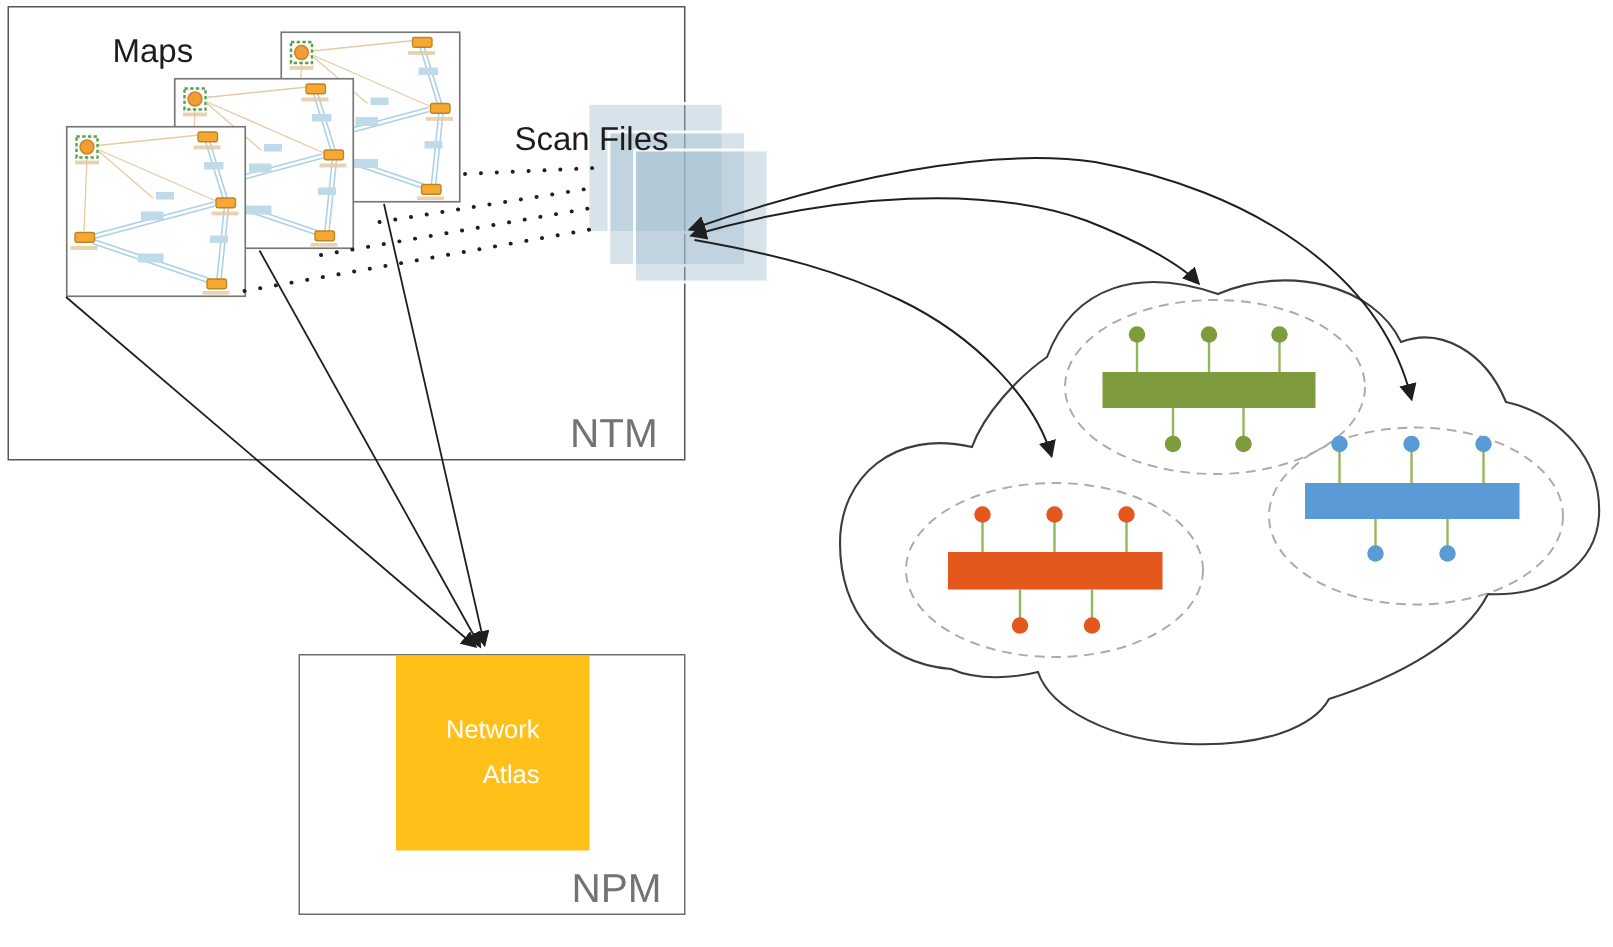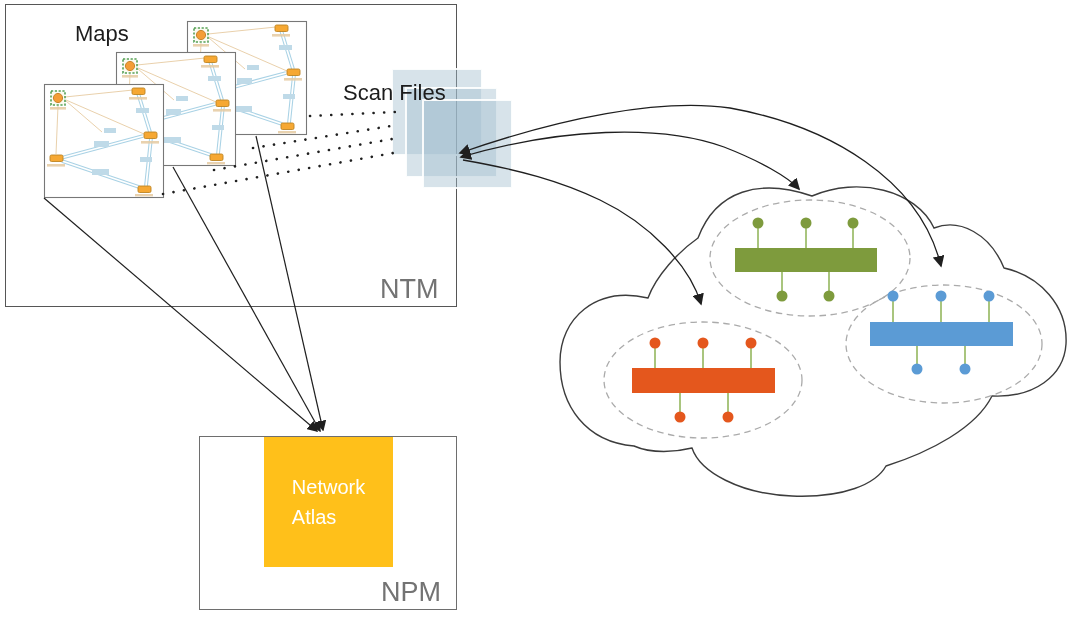--- a/index.html
+++ b/index.html
@@ -2,22 +2,22 @@
 <html><head>
 <meta charset="utf-8">
 <style>
   html,body{margin:0;padding:0;background:#ffffff;}
   .stage{position:relative;width:1075px;height:631px;background:#ffffff;
          font-family:"Liberation Sans",sans-serif;overflow:hidden;}
   .box{position:absolute;border:1.6px solid #565656;box-sizing:border-box;background:transparent;z-index:1;}
   #ntm-box{left:5px;top:4px;width:452px;height:303px;}
   #npm-box{left:199px;top:436px;width:258px;height:174px;border-color:#6e6e6e;}
   #atlas-box{position:absolute;left:264px;top:437px;width:129px;height:130px;background:#FFC01A;
-             z-index:2;display:flex;align-items:center;justify-content:center;text-align:left;
-             color:#ffffff;font-size:20px;line-height:30px;white-space:pre-line;}
+             z-index:2;display:flex;align-items:center;justify-content:center;text-align:right;
+             color:#ffffff;font-size:17px;line-height:30px;white-space:pre-line;}
   .lbl{position:absolute;color:#1c1c1c;font-size:22px;z-index:6;white-space:pre-line;}
   #maps-label{left:75px;top:21px;}
   #scan-files-label{left:343px;top:44px;margin-top:36px;}
   #sync-label{left:48px;top:398px;}
   #sched-label{left:593px;top:129px;width:154px;text-align:center;line-height:31px;}
   .corner{position:absolute;color:#737373;font-size:27px;z-index:6;}
   #ntm-label{left:380px;top:274px;}
   #npm-label{left:381px;top:577px;}
   svg.layer{position:absolute;left:0;top:0;z-index:5;}
 </style>

